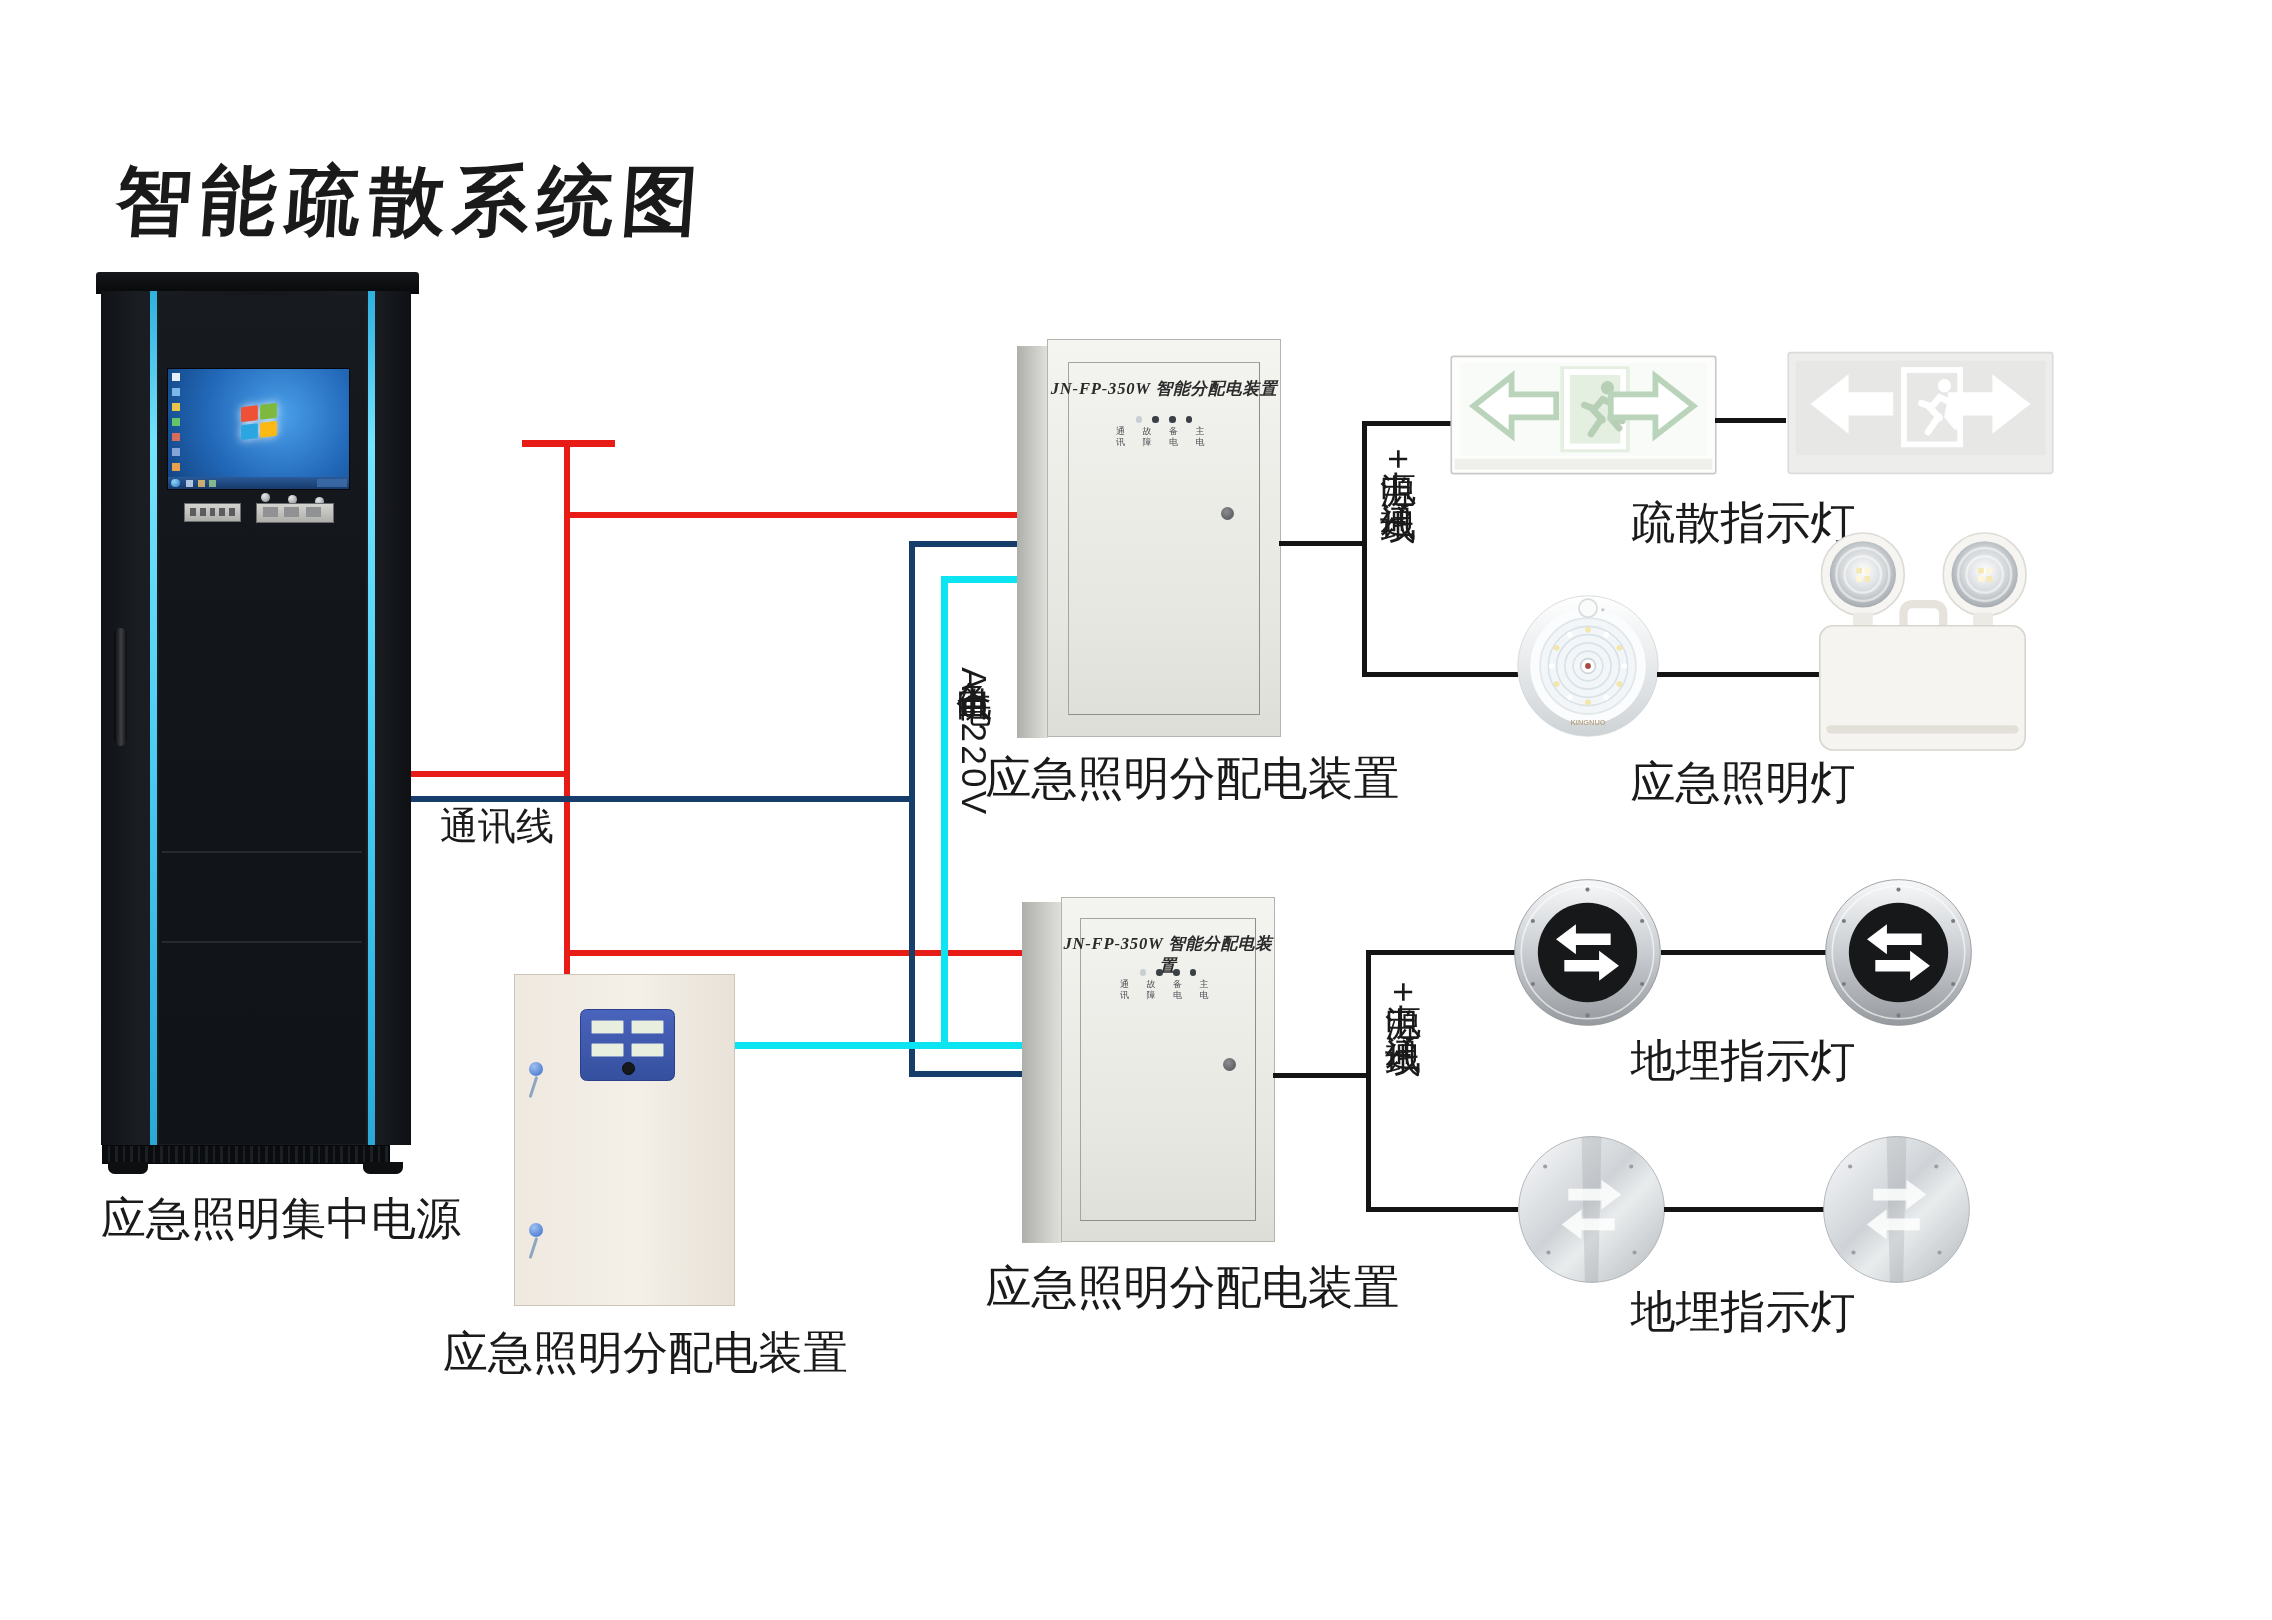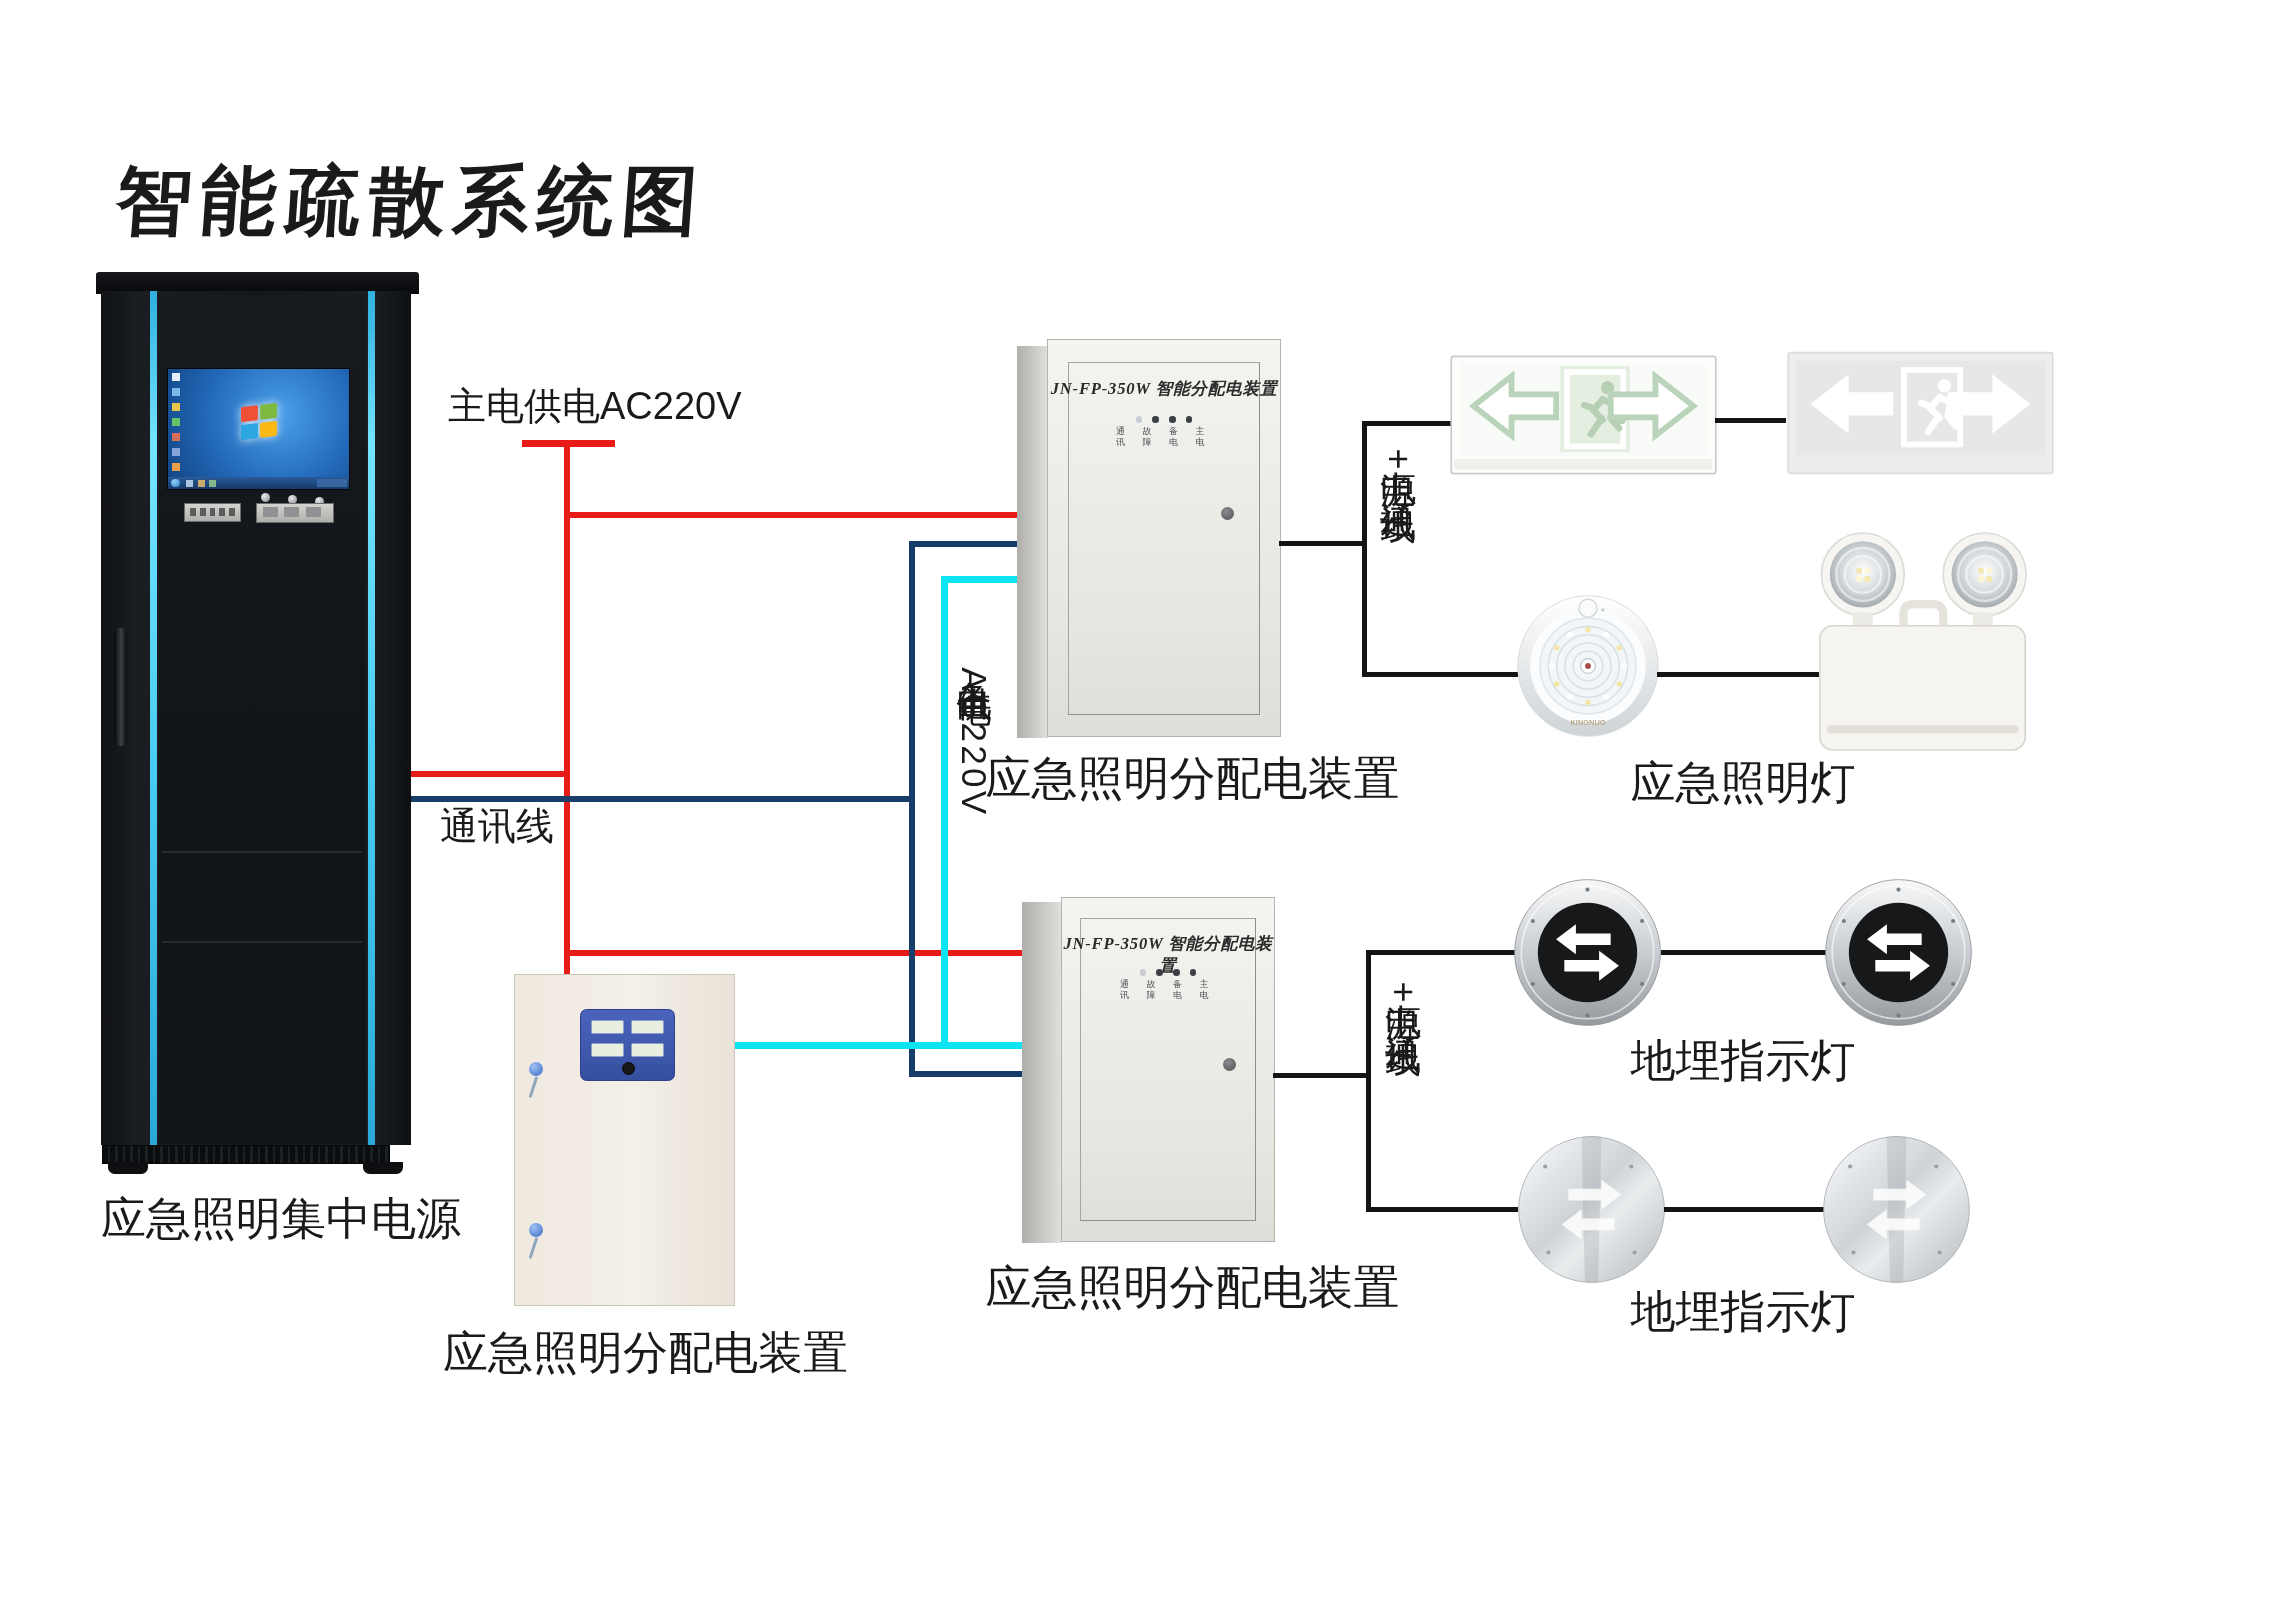--- a/index.html
+++ b/index.html
@@ -151,21 +151,20 @@
 
   <div class="wire wire-navy" style="left:411px;top:796px;width:503px;height:5.8px;"></div>
   <div class="wire wire-navy" style="left:909px;top:541px;width:5.8px;height:536px;"></div>
   <div class="wire wire-navy" style="left:909px;top:541px;width:111px;height:5.8px;"></div>
   <div class="wire wire-navy" style="left:909px;top:1071px;width:113px;height:5.8px;"></div>
 
   <div class="wire wire-cyan" style="left:733px;top:1042px;width:291px;height:6.6px;"></div>
   <div class="wire wire-cyan" style="left:941px;top:576px;width:6.6px;height:473px;"></div>
   <div class="wire wire-cyan" style="left:941px;top:576px;width:79px;height:6.6px;"></div>
 
-  <div class="lbl" style="left:448px;top:381px;font-size:38px;">主电供电AC220V</div>
   <div class="lbl" style="left:440px;top:801px;font-size:38px;">通讯线</div>
   <div class="lbl vtext" style="left:950px;top:654px;font-size:35px;height:298px;">备电供电AC220V</div>
 
   <div class="abs psu-body" style="left:514px;top:974px;width:219px;height:330px;">
     <div class="abs psu-panel" style="left:65px;top:34px;width:93px;height:70px;">
       <div class="abs lcd" style="left:10px;top:10px;width:31px;height:12.4px;"></div>
       <div class="abs lcd" style="left:50px;top:10px;width:31px;height:12.4px;"></div>
       <div class="abs lcd" style="left:10px;top:33px;width:31px;height:12.4px;"></div>
       <div class="abs lcd" style="left:50px;top:33px;width:31px;height:12.4px;"></div>
       <div class="abs" style="left:41px;top:52px;width:10.8px;height:10.8px;border-radius:50%;background:#17181a;border:0.8px solid #0a0b0c;"></div>
@@ -226,20 +225,21 @@
       <rect x="141" y="23" width="68" height="90" fill="none" stroke="#ffffff" stroke-width="7"></rect>
       <circle cx="190" cy="42" r="8" fill="#ffffff"></circle>
       <g stroke="#ffffff" stroke-width="8" fill="none" stroke-linecap="round">
         <path d="M184,56 l-11,13 l11,12 M184,56 l13,6 l-3,17 l10,12 M173,67 l-11,-4 M183,79 l-13,19 M194,77 l14,5"></path>
       </g>
     </g>
     <g>
       <polygon points="294,64 248,28 248,50 194,50 194,78 248,78 248,100" fill="#ffffff"></polygon>
     </g>
   </svg>
+  <div class="lbl lbl-c" style="left:1619px;top:493px;width:248px;font-size:45px;">疏散指示灯</div>
 
   <svg class="abs" style="left:1517px;top:595px;" width="142" height="142" viewBox="0 0 172 172">
     <circle cx="86" cy="86" r="85" fill="url(#gDomeRing)" stroke="#d2d6d9" stroke-width="1"></circle>
     <circle cx="86" cy="86" r="70" fill="#fbfcfd"></circle>
     <circle cx="86" cy="86" r="58" fill="#f2f6f8" stroke="#e0e6ea" stroke-width="2"></circle>
     <g fill="none" stroke="#d9e2e8" stroke-width="2">
       <circle cx="86" cy="86" r="48"></circle>
         <circle cx="86" cy="86" r="38"></circle>
         <circle cx="86" cy="86" r="28"></circle>
         <circle cx="86" cy="86" r="18"></circle>

